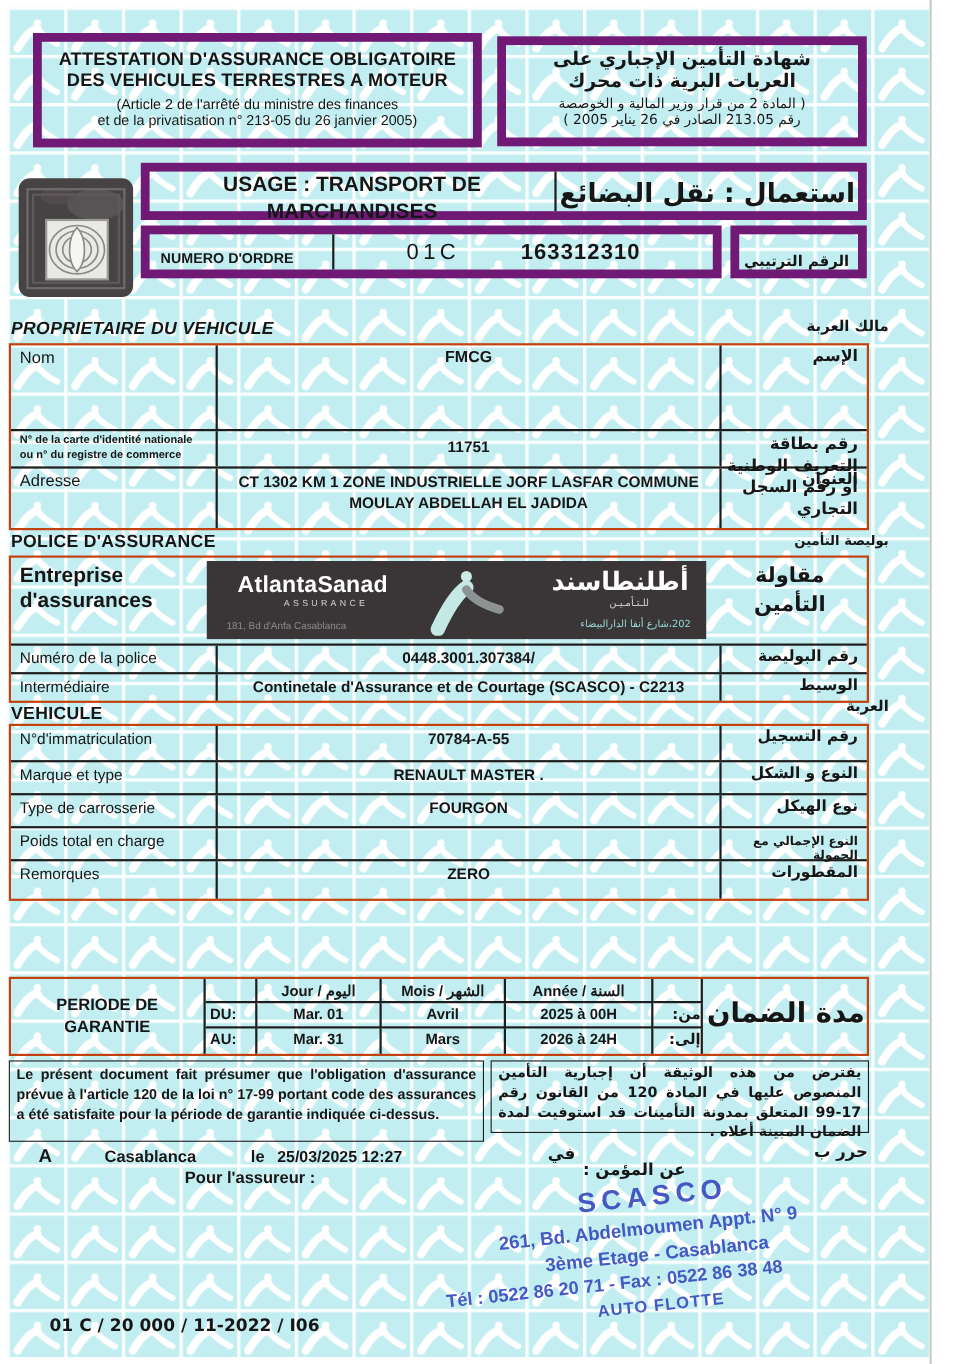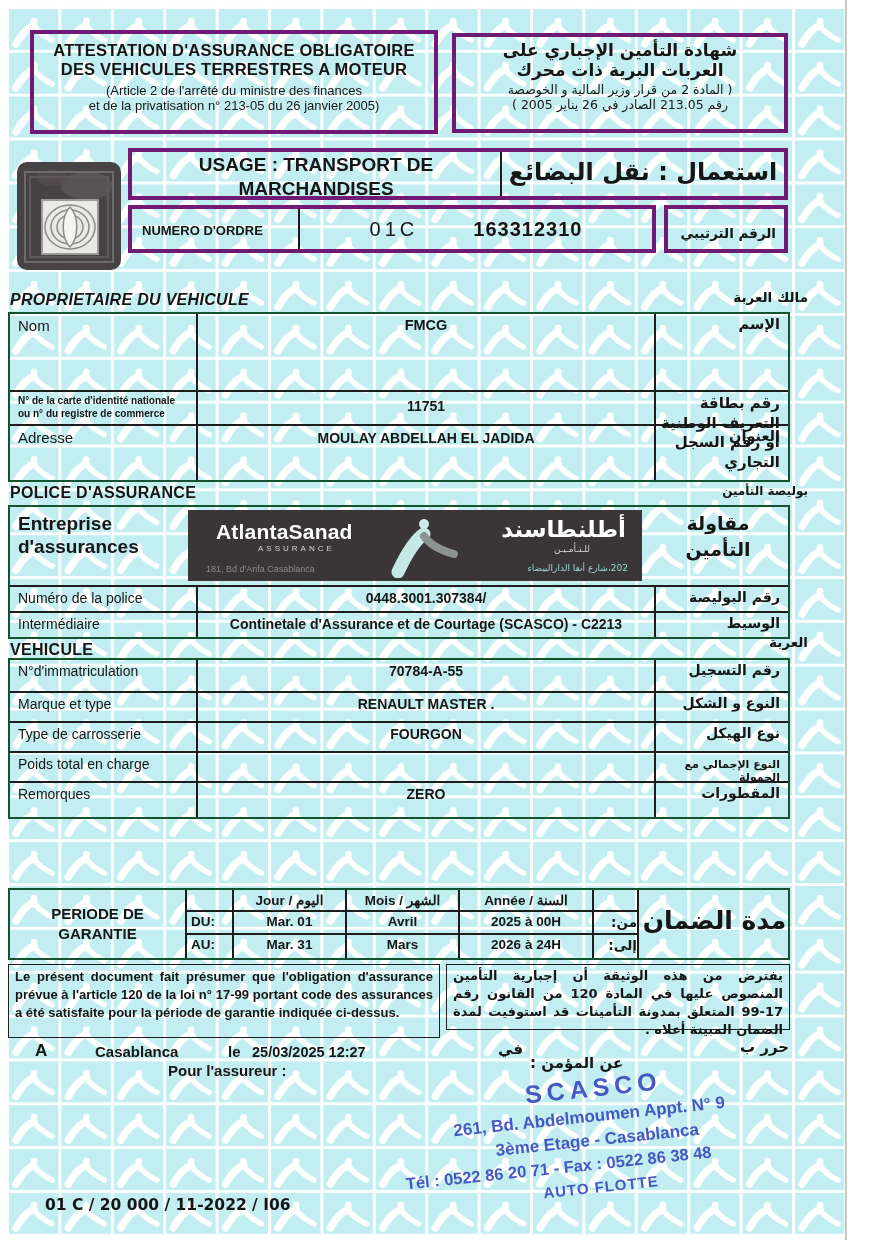--- a/index.html
+++ b/index.html
@@ -2,25 +2,25 @@
 <html><head>
 <meta charset="utf-8">
 <style>
   html,body{margin:0;padding:0;background:#e8e8e8;}
   .page{position:relative;width:873px;height:1240px;background:#ffffff;overflow:hidden;
         font-family:"Liberation Sans",sans-serif;color:#161616;}
   .abs{position:absolute;}
   .b{font-weight:bold;}
   .ar{font-family:"DejaVu Sans","Liberation Sans",sans-serif;direction:rtl;}
   .ctr{text-align:center;}
-  .box{border:4px solid #701a75;}
+  .box{border:8px solid #701a75;}
   .edge{position:absolute;left:845px;top:0;width:2px;height:1240px;background:#c9c9c4;}
 
   
-  .tbl{position:absolute;border:2px solid #14532d;box-sizing:border-box;}
+  .tbl{position:absolute;border:2px solid #c2410c;box-sizing:border-box;}
   .trow{display:flex;box-sizing:border-box;}
   .trow + .trow{border-top:2px solid #1d1d1d;}
   .c-label{width:188px;border-right:2px solid #1d1d1d;box-sizing:border-box;padding:3px 2px 0 8px;font-size:14px;}
   .c-val{width:458px;border-right:2px solid #1d1d1d;box-sizing:border-box;text-align:center;font-weight:bold;font-size:14px;padding-top:3px;}
   .c-ar{flex:1;box-sizing:border-box;text-align:right;padding:2px 8px 0 2px;font-size:14px;font-weight:bold;
         font-family:"DejaVu Sans","Liberation Sans",sans-serif;direction:rtl;}
 
   
   .gcell{position:absolute;box-sizing:border-box;border-right:2px solid #1d1d1d;border-bottom:2px solid #1d1d1d;
          font-size:13.5px;padding-top:2px;}
@@ -116,20 +116,21 @@
       </div>
       <div class="c-val" style="padding-top:6px;">11751</div>
       <div class="c-ar" style="font-size:15px;line-height:1.3;">
         <div>رقم بطاقة التعريف الوطنية</div>
         <div>أو رقم السجل التجاري</div>
       </div>
     </div>
     <div class="trow" style="height:56px;">
       <div class="c-label" style="font-size:15px;">Adresse</div>
       <div class="c-val" style="line-height:1.35;">
+        <div>CT 1302 KM 1 ZONE INDUSTRIELLE JORF LASFAR COMMUNE</div>
         <div>MOULAY  ABDELLAH EL JADIDA</div>
       </div>
       <div class="c-ar" style="font-size:14.5px;">العنوان</div>
     </div>
   </div>
 
   <div class="abs b" style="left:10px;top:484px;font-size:16px;letter-spacing:.3px;">POLICE D'ASSURANCE</div>
   <div class="abs b ar" style="left:660px;top:484px;width:148px;text-align:right;font-size:12px;">بوليصة التأمين</div>
 
   <div class="tbl" style="left:8px;top:505px;width:782px;">

